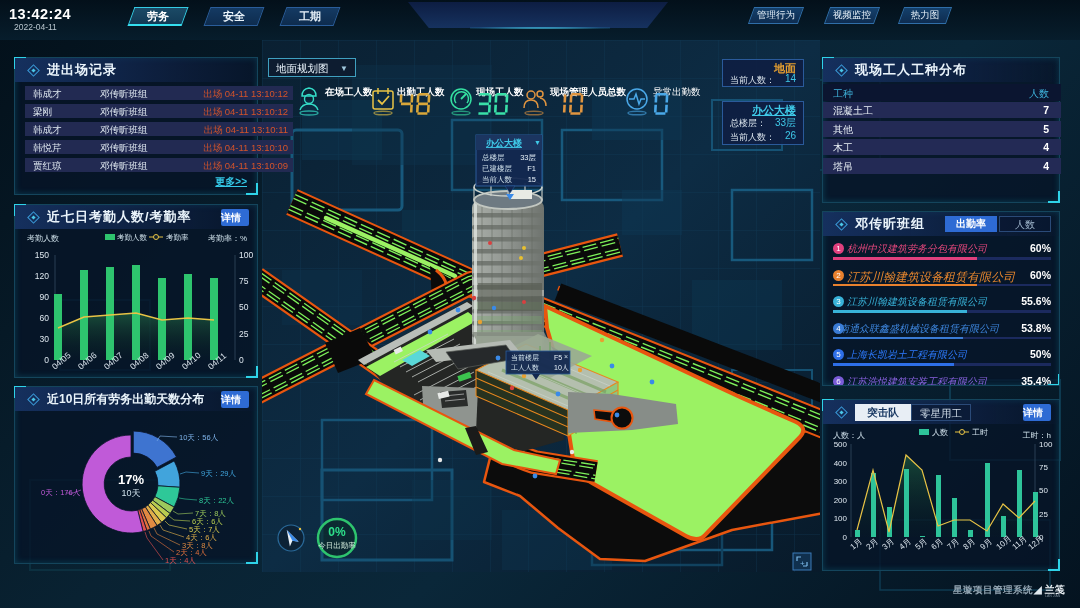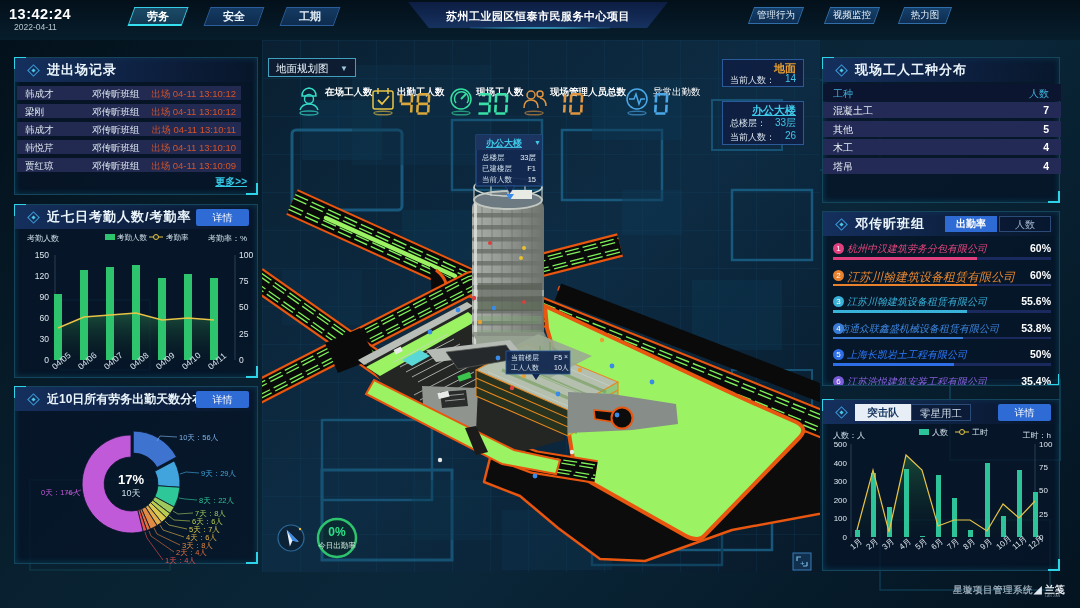--- a/index.html
+++ b/index.html
@@ -3,21 +3,21 @@
 <meta charset="utf-8">
 <style>
 *{margin:0;padding:0;box-sizing:border-box;}
 html,body{width:1080px;height:608px;overflow:hidden;background:#06141f;font-family:"Liberation Sans",sans-serif;}
 #stage{position:absolute;top:0;left:0;width:1080px;height:608px;background:linear-gradient(135deg,#03101a 0%,#092232 40%,#0a2739 60%,#041320 100%);overflow:hidden;}
 .panel{position:absolute;background:rgba(7,20,40,0.78);border:1px solid #14455c;box-shadow:0 0 6px rgba(25,180,210,0.25) inset;}
 .phead{position:relative;height:24px;background:linear-gradient(90deg,#15305e 0%,rgba(16,34,70,0.55) 70%,rgba(10,24,50,0.2) 100%);display:flex;align-items:center;}
 .phead .dia{position:relative;width:9px;height:9px;border:1.5px solid #3a9ad8;transform:rotate(45deg);margin:0 9px 0 14px;flex:none;}
 .phead .dia:before{content:"";position:absolute;left:2px;top:2px;width:3px;height:3px;background:#4ac8e8;}
 .phead .tt{color:#eaf4fb;font-size:13px;font-weight:bold;letter-spacing:1px;}
-.btn-det{position:absolute;right:8px;top:4px;width:53px;height:17px;background:#2e6bd4;color:#fff;font-size:10px;text-align:center;line-height:17px;border-radius:2px;}
+.btn-det{position:absolute;right:8px;top:4px;width:28px;height:17px;background:#2e6bd4;color:#fff;font-size:10px;line-height:17px;border-radius:2px;font-weight:bold;}
 .corner:before{content:"";position:absolute;left:-1px;top:-1px;width:10px;height:10px;border-left:2px solid #2fd3e8;border-top:2px solid #2fd3e8;}
 .corner:after{content:"";position:absolute;right:-1px;bottom:-1px;width:10px;height:10px;border-right:2px solid #2fd3e8;border-bottom:2px solid #2fd3e8;}
 </style>
 </head>
 <body>
 <div id="stage">
 
 <svg id="bgdeco" width="1080" height="608" style="position:absolute;left:0;top:0;">
 <rect x="760" y="80" width="120" height="90" fill="none" stroke="#0e3a50" stroke-width="2"></rect>
 <rect x="60" y="300" width="90" height="70" fill="none" stroke="#0d3448" stroke-width="2"></rect>
@@ -37,21 +37,20 @@
 
   <div style="position:absolute;left:207px;top:7px;width:54px;height:19px;background:linear-gradient(180deg,#143a63,#0e2c4e);border:1px solid #2a5d9a;transform:skewX(-20deg);"></div>
   <div style="position:absolute;left:207px;top:9px;width:54px;text-align:center;color:#e8f2fa;font-size:11px;font-weight:bold;">安全</div>
 
   <div style="position:absolute;left:283px;top:7px;width:54px;height:19px;background:linear-gradient(180deg,#143a63,#0e2c4e);border:1px solid #2a5d9a;transform:skewX(-20deg);"></div>
   <div style="position:absolute;left:283px;top:9px;width:54px;text-align:center;color:#e8f2fa;font-size:11px;font-weight:bold;">工期</div>
 
   <div style="position:absolute;left:408px;top:2px;width:260px;height:26px;background:linear-gradient(180deg,#0d1d42,#16325f);clip-path:polygon(0 0,100% 0,92% 100%,8% 100%);"></div>
   <div style="position:absolute;left:470px;top:27px;width:140px;height:2px;background:radial-gradient(ellipse at center,#4fd8f8 0%,rgba(40,140,200,0.25) 70%,transparent 100%);"></div>
 
-  <div style="position:absolute;left:408px;top:9px;width:260px;text-align:center;color:#fff;font-size:11px;font-weight:bold;letter-spacing:0.5px;">苏州工业园区恒泰市民服务中心项目</div>
 
   <div style="position:absolute;left:751px;top:7px;width:50px;height:17px;background:linear-gradient(180deg,#14406b,#0e2c50);border:1px solid #2f6ea8;transform:skewX(-20deg);"></div>
   <div style="position:absolute;left:751px;top:9px;width:50px;text-align:center;color:#e8f2fa;font-size:9.5px;">管理行为</div>
 
   <div style="position:absolute;left:827px;top:7px;width:50px;height:17px;background:linear-gradient(180deg,#14406b,#0e2c50);border:1px solid #2f6ea8;transform:skewX(-20deg);"></div>
   <div style="position:absolute;left:827px;top:9px;width:50px;text-align:center;color:#e8f2fa;font-size:9.5px;">视频监控</div>
 
   <div style="position:absolute;left:901px;top:7px;width:48px;height:17px;background:linear-gradient(180deg,#14406b,#0e2c50);border:1px solid #2f6ea8;transform:skewX(-20deg);"></div>
   <div style="position:absolute;left:901px;top:9px;width:48px;text-align:center;color:#e8f2fa;font-size:9.5px;">热力图</div>
 </div>
@@ -468,21 +467,21 @@
   <div style="position:absolute;right:7px;top:28px;color:#3fc9e8;font-size:10px;">26</div>
 </div>
 
 <div class="panel corner" style="left:14px;top:57px;width:244px;height:138px;">
 
   <div class="phead">
         <span class="dia"></span>
         <span class="tt">进出场记录</span>
       </div>
 
-  <div style="position:absolute;left:2px;top:28px;width:224px;">
+  <div style="position:absolute;left:10px;top:28px;width:268px;">
 
     <div style="height:14px;margin-bottom:4px;background:#222a52;position:relative;">
       <span style="position:absolute;left:8px;top:2px;color:#dfe8f0;font-size:9.5px;">韩成才</span>
       <span style="position:absolute;left:75px;top:2px;color:#dfe8f0;font-size:9.5px;">邓传昕班组</span>
       <span style="position:absolute;right:5px;top:2px;color:#d4542a;font-size:9.5px;">出场 04-11 13:10:12</span>
     </div>
 
     <div style="height:14px;margin-bottom:4px;background:#222a52;position:relative;">
       <span style="position:absolute;left:8px;top:2px;color:#dfe8f0;font-size:9.5px;">梁刚</span>
       <span style="position:absolute;left:75px;top:2px;color:#dfe8f0;font-size:9.5px;">邓传昕班组</span>

